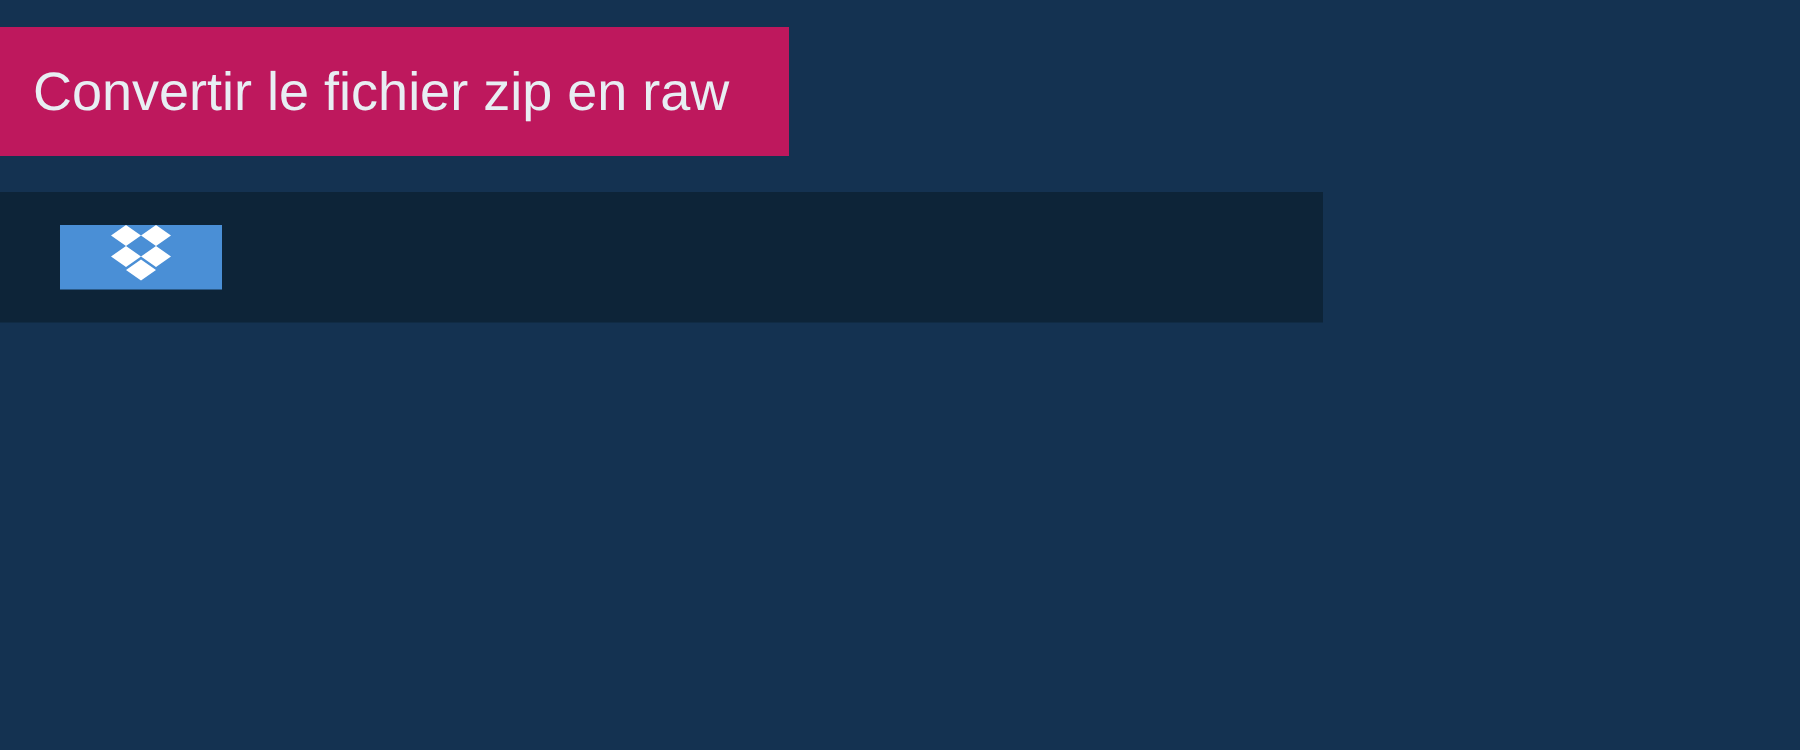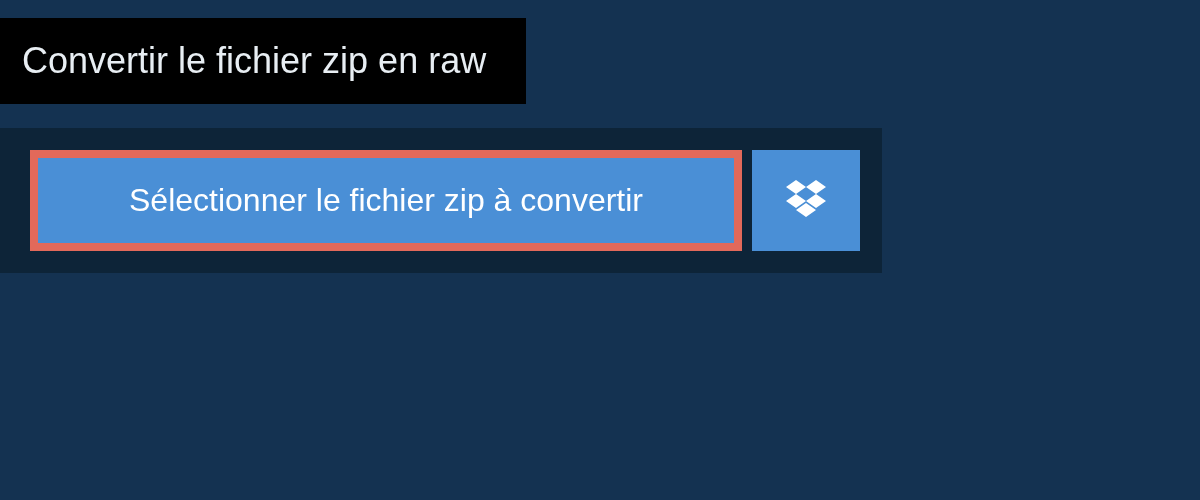--- a/index.html
+++ b/index.html
@@ -8,21 +8,21 @@
       box-sizing: border-box;
     }
     body {
       width: 1200px;
       height: 500px;
       background-color: #143251;
       font-family: -apple-system, BlinkMacSystemFont, "Segoe UI", Helvetica, Arial, sans-serif;
       overflow: hidden;
     }
     .header-tab {
-      background-color: #000000;
+      background-color: #be185d;
       display: inline-block;
       padding: 22px 40px 22px 22px;
       margin-top: 18px;
     }
     .header-title {
       color: #e8eef3;
       font-size: 36px;
       font-weight: 300;
     }
     .upload-panel {
@@ -64,23 +64,20 @@
 </head>
 <body>
 
 
 
 <div class="header-tab">
   <h1 class="header-title">Convertir le fichier zip en raw</h1>
 </div>
 
 <div class="upload-panel">
-  <div class="select-file-button">
-    <span>Sélectionner le fichier zip à convertir</span>
-  </div>
   <div class="dropbox-button">
     <span>
       <svg class="dropbox-icon" viewBox="0 0 40 38" xmlns="http://www.w3.org/2000/svg">
         <path fill="#ffffff" d="M10 0 L20 7 L10 14 L0 7 Z M30 0 L40 7 L30 14 L20 7 Z M0 21 L10 14 L20 21 L10 28 Z M20 21 L30 14 L40 21 L30 28 Z M10 30 L20 23 L30 30 L20 37 Z"></path>
       </svg>
     </span>
   </div>
 </div>
 
 

